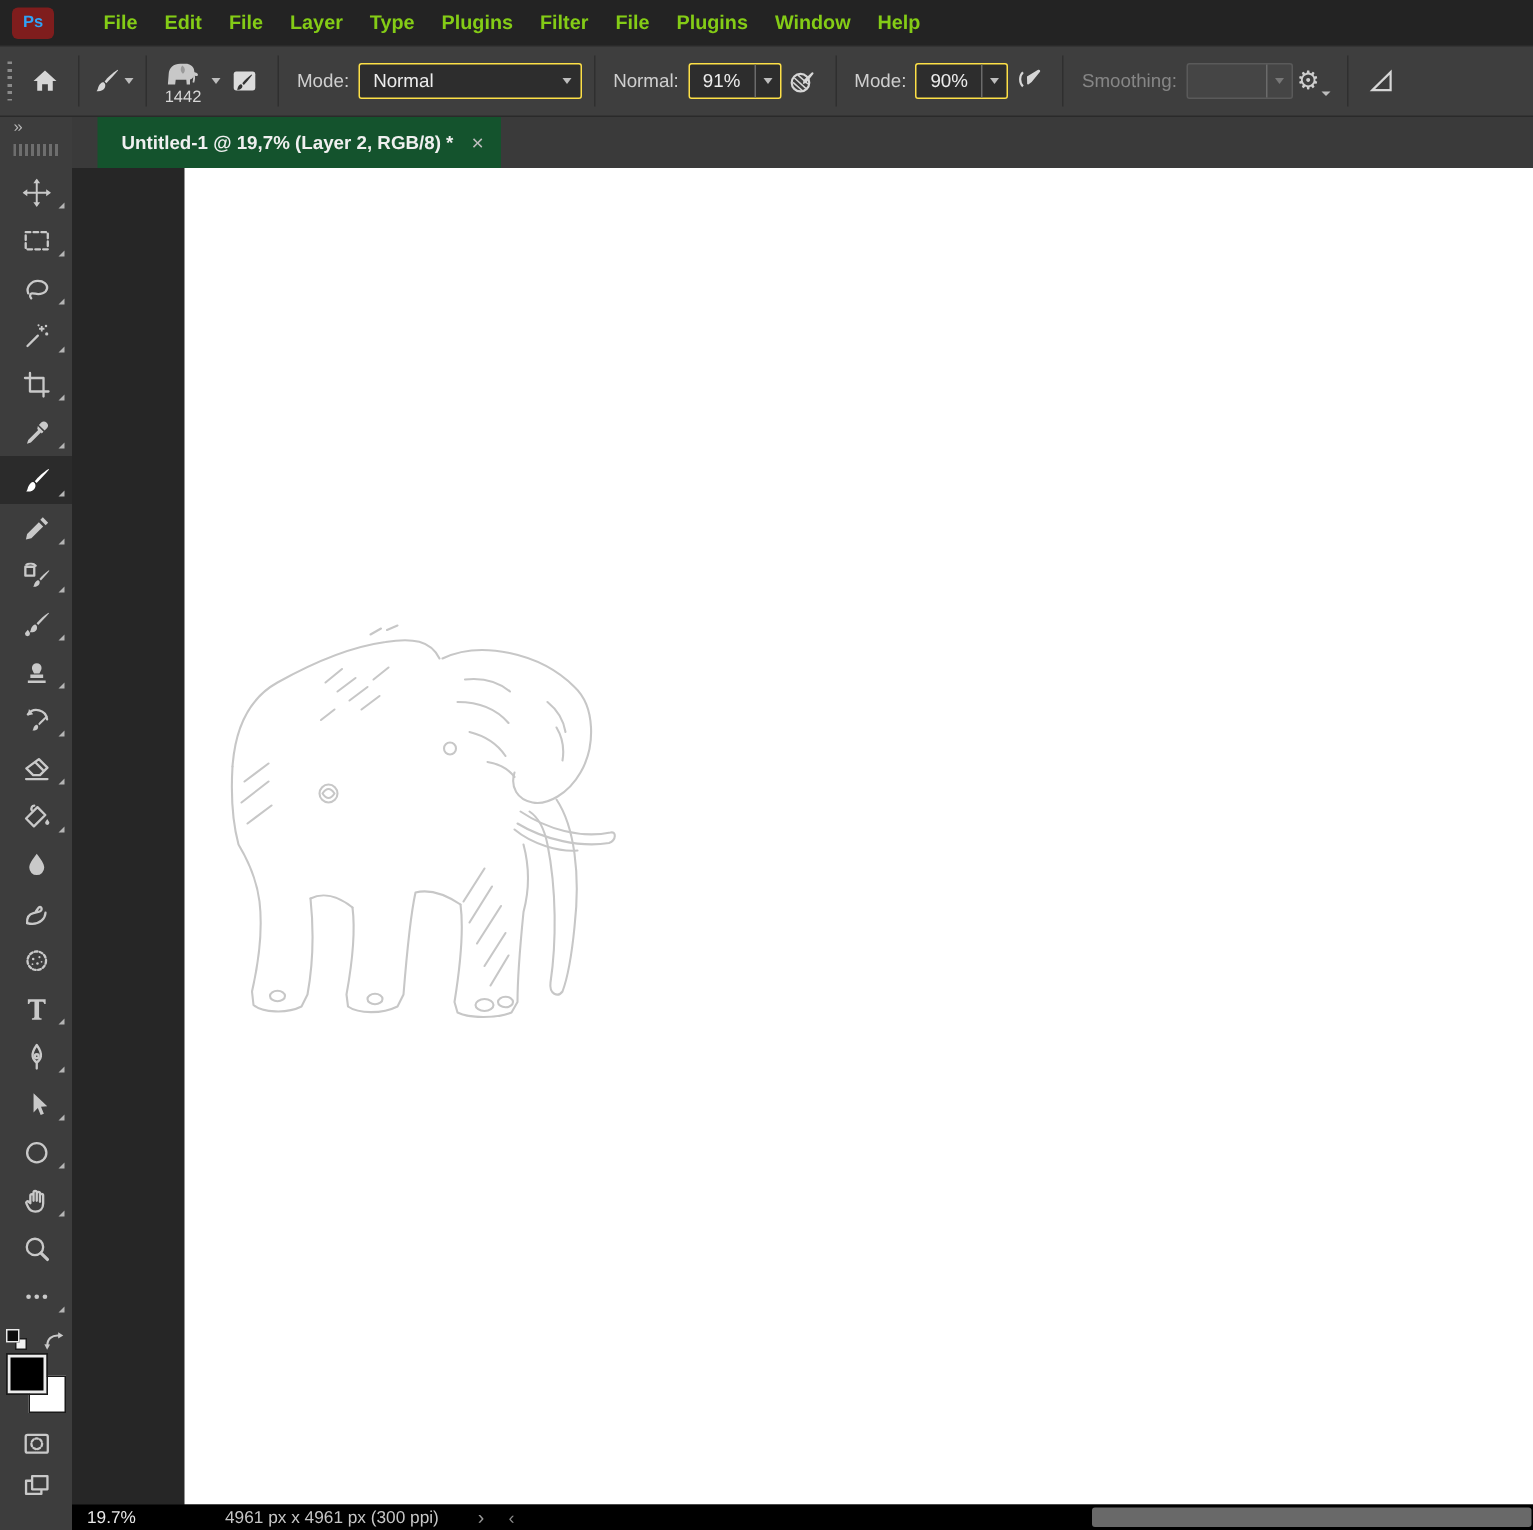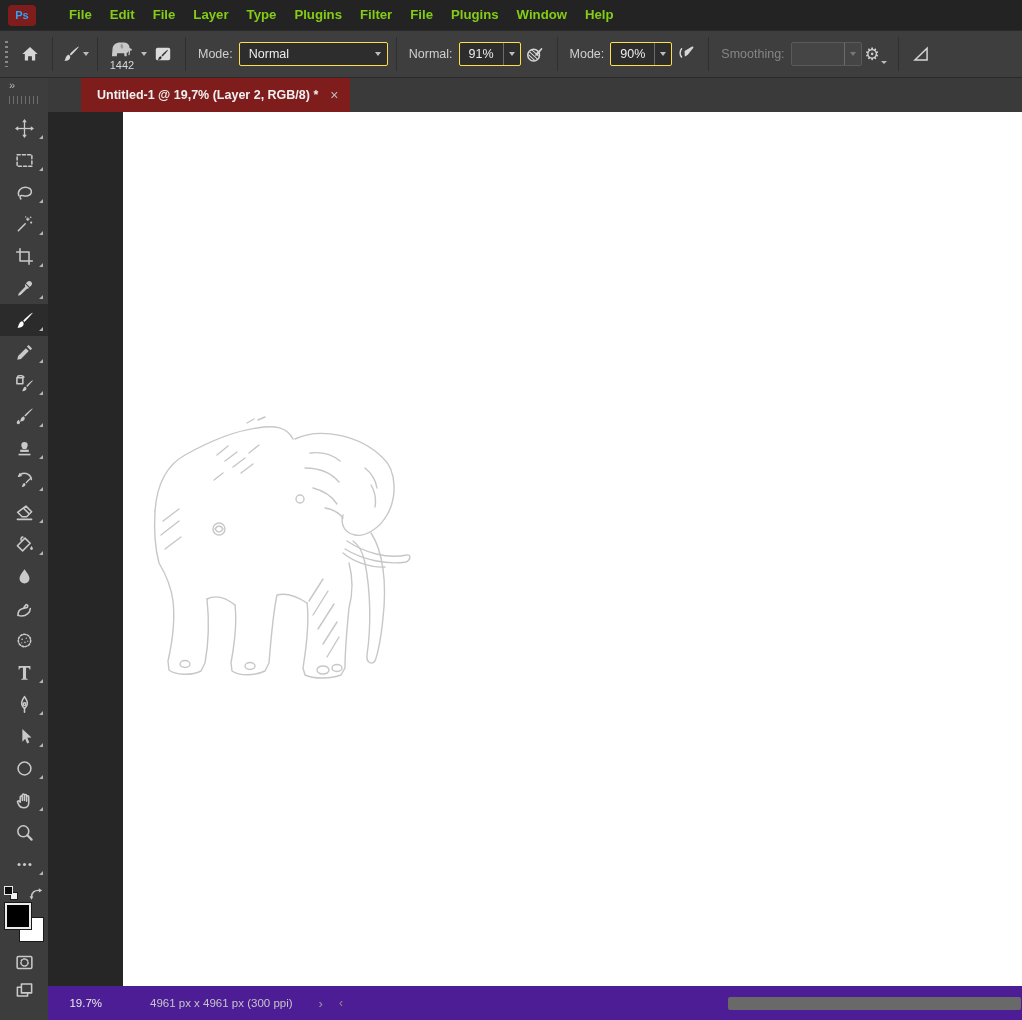--- a/index.html
+++ b/index.html
@@ -39,22 +39,22 @@
   .dd-chev.divided { border-left:1px solid #6b6b6b; }
   .dropdown.disabled { background:#454545; border-color:#5a5a5a; }
   .dropdown.disabled .dd-value { min-width:52px; }
   .dropdown.disabled .caret { border-top-color:#787878; }
   .gear-glyph { font-family:"DejaVu Sans",sans-serif; font-size:17px; color:#cfcfcf; line-height:1; }
   .gear-caret { width:0; height:0; border-left:3px solid transparent; border-right:3px solid transparent;
     border-top:3.5px solid #bdbdbd; align-self:flex-end; margin:0 0 6px -2px; }
 
   
   .tabbar { position:absolute; left:48px; top:78px; width:974px; height:34px; background:#3a3a3a; display:flex; }
-  .doc-tab { height:34px; background:#7f1d1d; display:flex; align-items:center; padding:0 12px 0 16px;
-    margin-left:33px; }
+  .doc-tab { height:34px; background:#14532d; display:flex; align-items:center; padding:0 12px 0 16px;
+    margin-left:17px; }
   .doc-tab .title { font-size:12.5px; font-weight:bold; color:#f0f0f0; }
   .doc-tab .close { margin-left:12px; color:#bdbdbd; font-size:14px; line-height:1; }
 
   
   .left-col { position:absolute; left:0; top:78px; width:48px; height:942px; background:#3d3d3d;
     display:flex; flex-direction:column; align-items:center; z-index:8; }
   .collapse-row { width:100%; height:15px; position:relative; }
   .collapse-glyph { position:absolute; left:9px; top:0; font-size:11px; color:#b8b8b8; line-height:14px; }
   .toolbar-grip { width:30px; height:8px; margin:3px 0 8px 0;
     background:repeating-linear-gradient(to right,#6e6e6e 0 1.5px,transparent 1.5px 4px); }
@@ -83,22 +83,22 @@
     border:1px solid #1a1a1a; z-index:1; }
   .tool.small { height:28px; }
 
   
   .pasteboard { position:absolute; left:48px; top:112px; width:75px; height:891px; background:#262626; }
   .canvas { position:absolute; left:123px; top:112px; width:899px; height:891px; background:#ffffff; }
   .elephant { position:absolute; left:12px; top:301px; width:282px; height:278px;
     stroke:#c7c7c7; fill:none; stroke-width:1.4; stroke-linecap:round; stroke-linejoin:round; }
 
   
-  .statusbar { position:absolute; left:48px; bottom:0; width:974px; height:34px; background:#4c1d95;
-    display:flex; align-items:center; font-size:11.5px; color:#c8c8c8; z-index:8;text-align:right; }
+  .statusbar { position:absolute; left:48px; bottom:0; width:974px; height:17px; background:#000000;
+    display:flex; align-items:center; font-size:11.5px; color:#c8c8c8; z-index:8; }
   .zoom-text { margin-left:10px; color:#e9e9e9; min-width:44px; }
   .doc-info { margin-left:48px; color:#c6c6c6; }
   .status-chev { margin-left:26px; color:#9a9a9a; font-size:13px; }
   .hscroll { flex:1; height:15px; margin-left:12px; position:relative; display:flex; align-items:center; }
   .scroll-left-arrow { color:#8d8d8d; font-size:12px; margin-left:4px; }
   .scroll-thumb { position:absolute; right:1px; top:1px; width:293px; height:13px; background:#696969;
     border-radius:2px; }
 </style>
 </head>
 <body>

